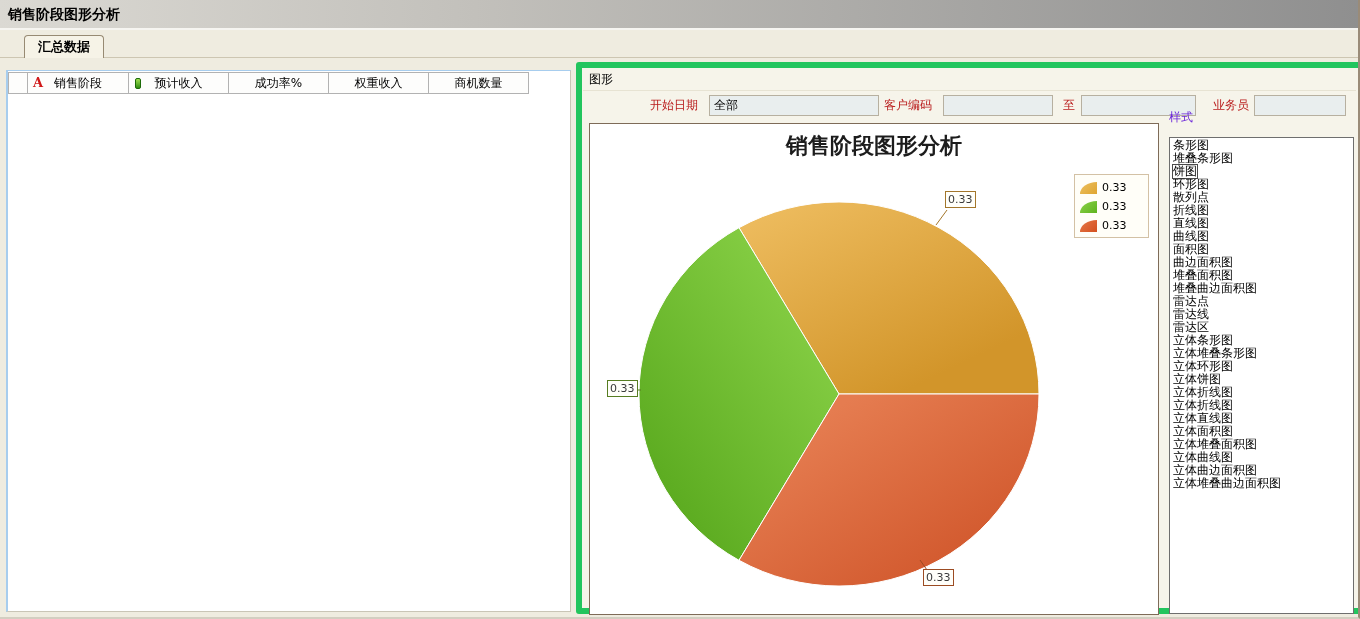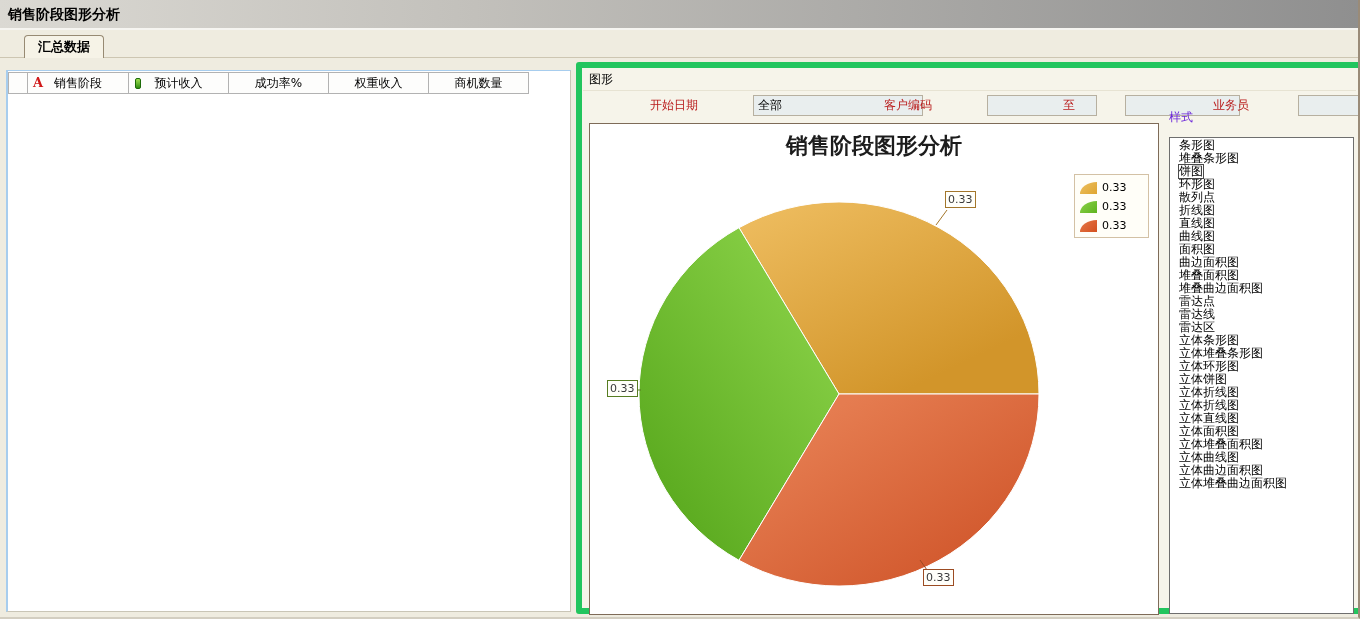--- a/index.html
+++ b/index.html
@@ -64,21 +64,20 @@
     position:absolute; left:576px; top:62px; width:817px; height:552px;
     background:#f6f4ea; border:6px solid #22c55e; border-radius:3px;
   }
   .group-label { position:absolute; left:7px; top:3px; font-size:12px; color:#000; }
   .panel-hr { position:absolute; left:1px; top:22px; width:773px; height:1px; background:#e7e3d3; }
   .flabel { position:absolute; top:29px; height:20px; line-height:18px; font-size:12px; color:#b91c1c;font-family:Liberation Mono, monospace; }
   .finput {
     position:absolute; top:27px; height:21px; background:#e9eeee;
     border:1px solid #b7b0a0; font-size:12px; padding:1px 4px; color:#000;
     font-family:"DejaVu Sans","Liberation Sans",sans-serif;
-    margin-left:44px;
   }
   .lbl-start { left:68px; }  .in-start { left:127px; width:170px; }
   .lbl-cust  { left:302px; } .in-cust  { left:361px; width:110px; }
   .lbl-to    { left:481px; } .in-to    { left:499px; width:115px; }
   .lbl-sale  { left:631px; } .in-sale  { left:672px; width:92px; }
   
   .chart-box {
     position:absolute; left:7px; top:55px; width:570px; height:492px;
     background:#fff; border:1px solid #7e6b58;
   }
@@ -101,21 +100,21 @@
   }
   .legend-row { display:flex; align-items:center; height:19px; gap:5px; }
   .legend-swatch { width:17px; height:12px; border-radius:100% 0 0 0; flex:none; }
   .legend-val { font-size:11px; color:#000; }
   
   .style-label { position:absolute; left:587px; top:41px; font-size:12px; color:#6d28d9; }
   .style-list {
     position:absolute; left:587px; top:69px; width:185px; height:477px;
     background:#fff; border:1px solid #6e6e6e; overflow:hidden; padding:1px 0 0 0;
   }
-  .style-item { height:13px; line-height:13px; font-size:12px; padding-left:9px; white-space:nowrap; color:#000; }
+  .style-item { height:13px; line-height:13px; font-size:12px; padding-left:3px; white-space:nowrap; color:#000; }
   .style-item span { display:inline-block; }
   .style-item.focused span { outline:1px solid #4a4a4a; }
 </style>
 </head>
 <body>
 
 <div class="window">
 
   <div class="titlebar">
     <span class="ttl">销售阶段图形分析</span>

